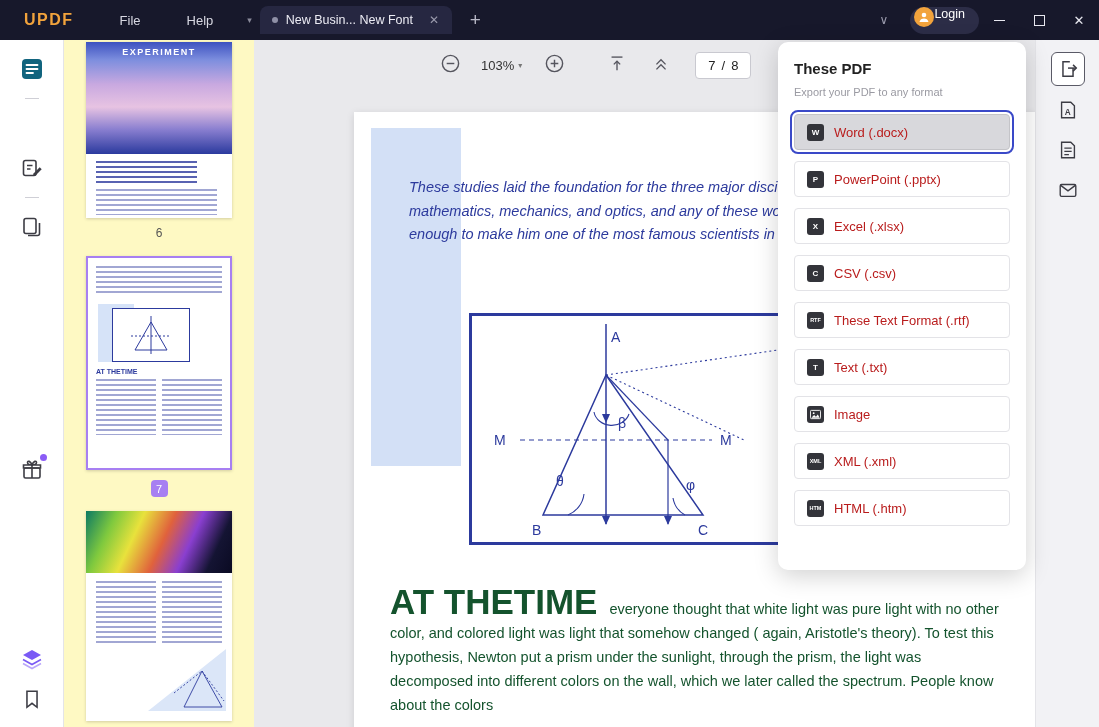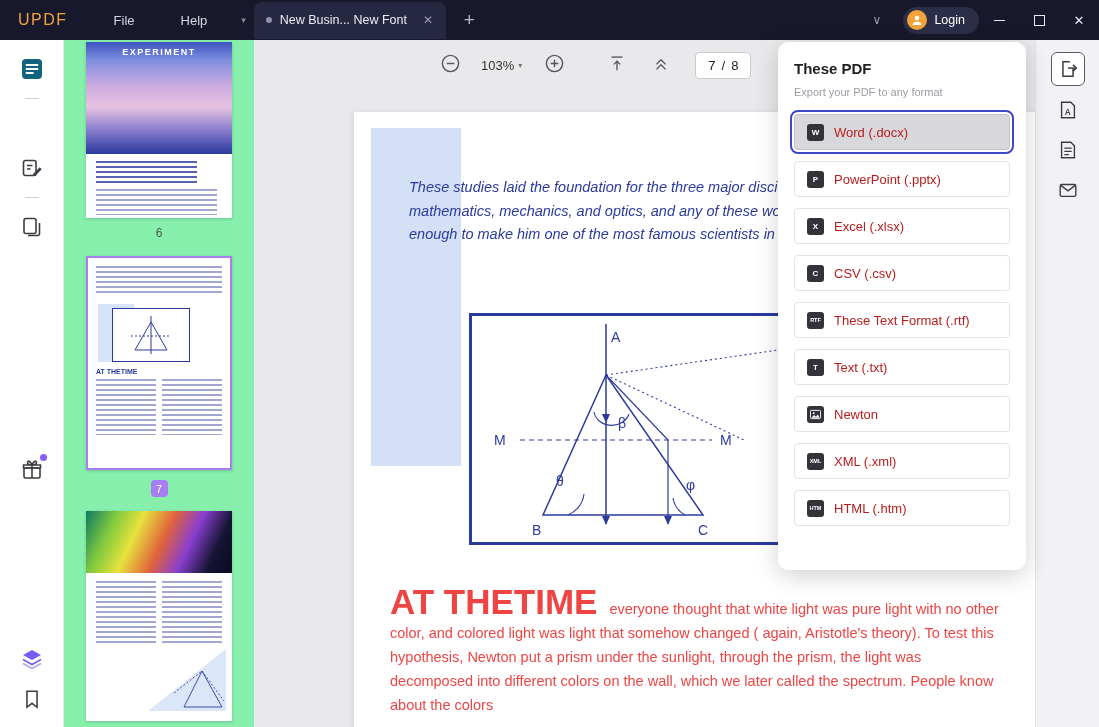--- a/index.html
+++ b/index.html
@@ -1,32 +1,32 @@
 <!DOCTYPE html>
 <html><head>
 <meta charset="utf-8">
 <style>
   html,body{margin:0;padding:0;}
   body{width:1099px;height:727px;overflow:hidden;background:#e9e9ec;font-family:"Liberation Sans",sans-serif;}
   .app{position:relative;width:1099px;height:727px;display:flex;flex-direction:column;}
 
   
   .titlebar{flex:0 0 40px;height:40px;background:#17182b;display:flex;align-items:center;color:#cfd0dc;}
-  .logo{font-weight:normal;font-size:16px;letter-spacing:1.5px;color:#f2a33c;margin-left:18px;}
+  .logo{font-weight:bold;font-size:16px;letter-spacing:1.5px;color:#f2a33c;margin-left:24px;}
   .menu{font-size:13px;margin-left:46px;color:#d8d8e2;cursor:default;}
   .menu.help{}
   .tab-chevron{margin-left:34px;font-size:9px;color:#8a8a9a;}
-  .tab{margin-left:8px;height:37px;display:flex;align-items:center;background:#262741;border-radius:8px 8px 0 0;padding:0 12px;min-width:168px;gap:8px;}
+  .tab{margin-left:8px;height:28px;display:flex;align-items:center;background:#262741;border-radius:8px 8px 0 0;padding:0 12px;min-width:168px;gap:8px;}
   .tab-dot{width:6px;height:6px;border-radius:50%;background:#8f90a6;flex:0 0 6px;}
   .tab-title{font-size:12.5px;color:#ececf4;white-space:nowrap;}
   .tab-close{color:#9a9aac;font-size:12px;margin-left:8px;}
   .newtab{color:#b8b8c6;font-size:19px;margin-left:18px;}
   .tb-right{margin-left:auto;display:flex;align-items:center;}
   .tb-chevron{color:#9a9aac;font-size:12px;margin-right:22px;}
-  .login{display:flex;align-items:center;gap:7px;background:#2c2d47;border-radius:14px;height:27px;padding:0 14px 0 4px;}
+  .login{display:flex;align-items:flex-start;background:#2c2d47;border-radius:14px;height:27px;padding:0 14px 0 4px;}
   .avatar{width:20px;height:20px;border-radius:50%;background:#f2a33c;display:flex;align-items:center;justify-content:center;}
   .login-label{font-size:12.5px;color:#fff;}
   .winbtn{width:40px;text-align:center;color:#e8e8f0;display:flex;align-items:center;justify-content:center;height:40px;}
   .win-min{display:inline-block;width:11px;height:0;border-top:1.4px solid #e8e8f0;}
   .win-max{display:inline-block;width:9px;height:9px;border:1.3px solid #e8e8f0;}
   .win-close{font-size:13px;}
 
   
   .main{flex:1;display:flex;min-height:0;}
 
@@ -34,21 +34,21 @@
   .left-toolbar{flex:0 0 64px;background:#fff;border-right:1px solid #e4e4e8;display:flex;flex-direction:column;align-items:center;padding-top:12px;box-sizing:border-box;}
   .ltool{width:34px;height:34px;display:flex;align-items:center;justify-content:center;margin-bottom:6px;position:relative;}
   .ltool.mt40{margin-top:40px;}
   .ltool.gift{margin-top:203px;}
   .ldivider{width:14px;border-top:1px solid #cfcfd6;margin:6px 0 12px;}
   .dot{position:absolute;top:1px;right:2px;width:7px;height:7px;border-radius:50%;background:#8b5cf6;}
   .lspacer{flex:1;}
   .ltool.last{margin-bottom:11px;}
 
   
-  .thumb-panel{flex:0 0 190px;background:#86efac;overflow:hidden;display:flex;flex-direction:column;align-items:center;padding-top:2px;box-sizing:border-box;}
+  .thumb-panel{flex:0 0 190px;background:#fef9c3;overflow:hidden;display:flex;flex-direction:column;align-items:center;padding-top:2px;box-sizing:border-box;}
   .thumb{width:146px;background:#fff;box-shadow:0 1px 3px rgba(0,0,0,.18);box-sizing:border-box;overflow:hidden;}
   .pagenum{font-size:12px;color:#555;margin:8px 0 16px;}
   .pagenum.badge{background:#a77ff2;color:#fff;width:17px;height:17px;border-radius:4px;display:flex;align-items:center;justify-content:center;font-size:11px;margin:10px 0 14px;}
   .tlines{background-image:repeating-linear-gradient(to bottom,rgba(47,59,158,.8) 0 2px,transparent 2px 5px);}
   .tlines.light{background-image:repeating-linear-gradient(to bottom,rgba(47,59,158,.45) 0 2px,transparent 2px 5px);}
 
   .t6{height:176px;}
   .t6-img{height:112px;background:linear-gradient(180deg,#3d52c0 0%,#7d8ede 16%,#c9a9e0 38%,#e7c3e2 58%,#8a7fd0 78%,#2b3a9e 100%);position:relative;}
   .t6-title{color:#fff;font-weight:bold;font-size:9px;letter-spacing:1.5px;text-align:center;padding-top:5px;}
   .t6-body{padding:7px 10px;}
@@ -76,21 +76,21 @@
   .vt-caret{font-size:8px;color:#777;}
   .vt-zoomin{margin-left:22px;}
   .vt-collapse{margin-left:42px;}
   .vt-chevrons{margin-left:24px;}
   .pagebox{margin-left:24px;background:#fff;border:1px solid #c9c9d0;border-radius:4px;padding:5px 12px;font-size:13px;color:#222;display:flex;gap:6px;}
 
   .page{position:absolute;left:100px;top:72px;width:682px;height:980px;background:#fff;box-shadow:0 2px 8px rgba(0,0,0,.12);}
   .blue-rect{position:absolute;left:17px;top:16px;width:90px;height:338px;background:#d3e0f6;}
   .intro{position:absolute;left:55px;top:64px;font-size:14.5px;line-height:23.5px;color:#2c3a9d;white-space:nowrap;font-style:italic;}
   .diagram-box{position:absolute;left:115px;top:201px;width:420px;height:232px;border:3px solid #2c3a9d;background:#fff;box-sizing:border-box;}
-  .heading-par{position:absolute;left:36px;top:478px;width:618px;font-size:14.5px;line-height:24px;color:#ef4444;}
+  .heading-par{position:absolute;left:36px;top:478px;width:618px;font-size:14.5px;line-height:24px;color:#14532d;}
   .heading-par .big{font-size:35px;font-weight:bold;margin-right:12px;}
 
   
   .right-toolbar{flex:0 0 64px;background:#f2f2f5;border-left:1px solid #e4e4e8;display:flex;flex-direction:column;align-items:center;padding-top:12px;box-sizing:border-box;}
   .rtool{width:32px;height:32px;display:flex;align-items:center;justify-content:center;margin-bottom:8px;border-radius:6px;}
   .rtool.active{background:#fff;border:1.5px solid #5a5a66;}
 
   
   .export-popup{position:absolute;left:778px;top:42px;width:248px;height:528px;background:#fff;border-radius:10px;box-shadow:0 6px 24px rgba(0,0,0,.18);padding:18px 16px;box-sizing:border-box;z-index:50;}
   .ep-title{font-size:15px;font-weight:bold;color:#222;}
@@ -379,21 +379,21 @@
       <span class="ep-label">Text (.txt)</span>
     </div>
     <div class="ep-option">
       <span class="fmt-badge img">
         <svg width="11" height="11" viewBox="0 0 12 12">
             <rect x="0.5" y="1.5" width="11" height="9" rx="1" fill="none" stroke="#fff" stroke-width="1"></rect>
             <circle cx="4" cy="4.5" r="1" fill="#fff"></circle>
             <path d="M1.5 9.5l3-3 2 2 2-2.5 2 3.5z" fill="#fff"></path>
           </svg>
       </span>
-      <span class="ep-label">Newton</span>
+      <span class="ep-label">Image</span>
     </div>
     <div class="ep-option">
       <span class="fmt-badge small">XML</span>
       <span class="ep-label">XML (.xml)</span>
     </div>
     <div class="ep-option">
       <span class="fmt-badge small">HTM</span>
       <span class="ep-label">HTML (.htm)</span>
     </div>
   </div>

